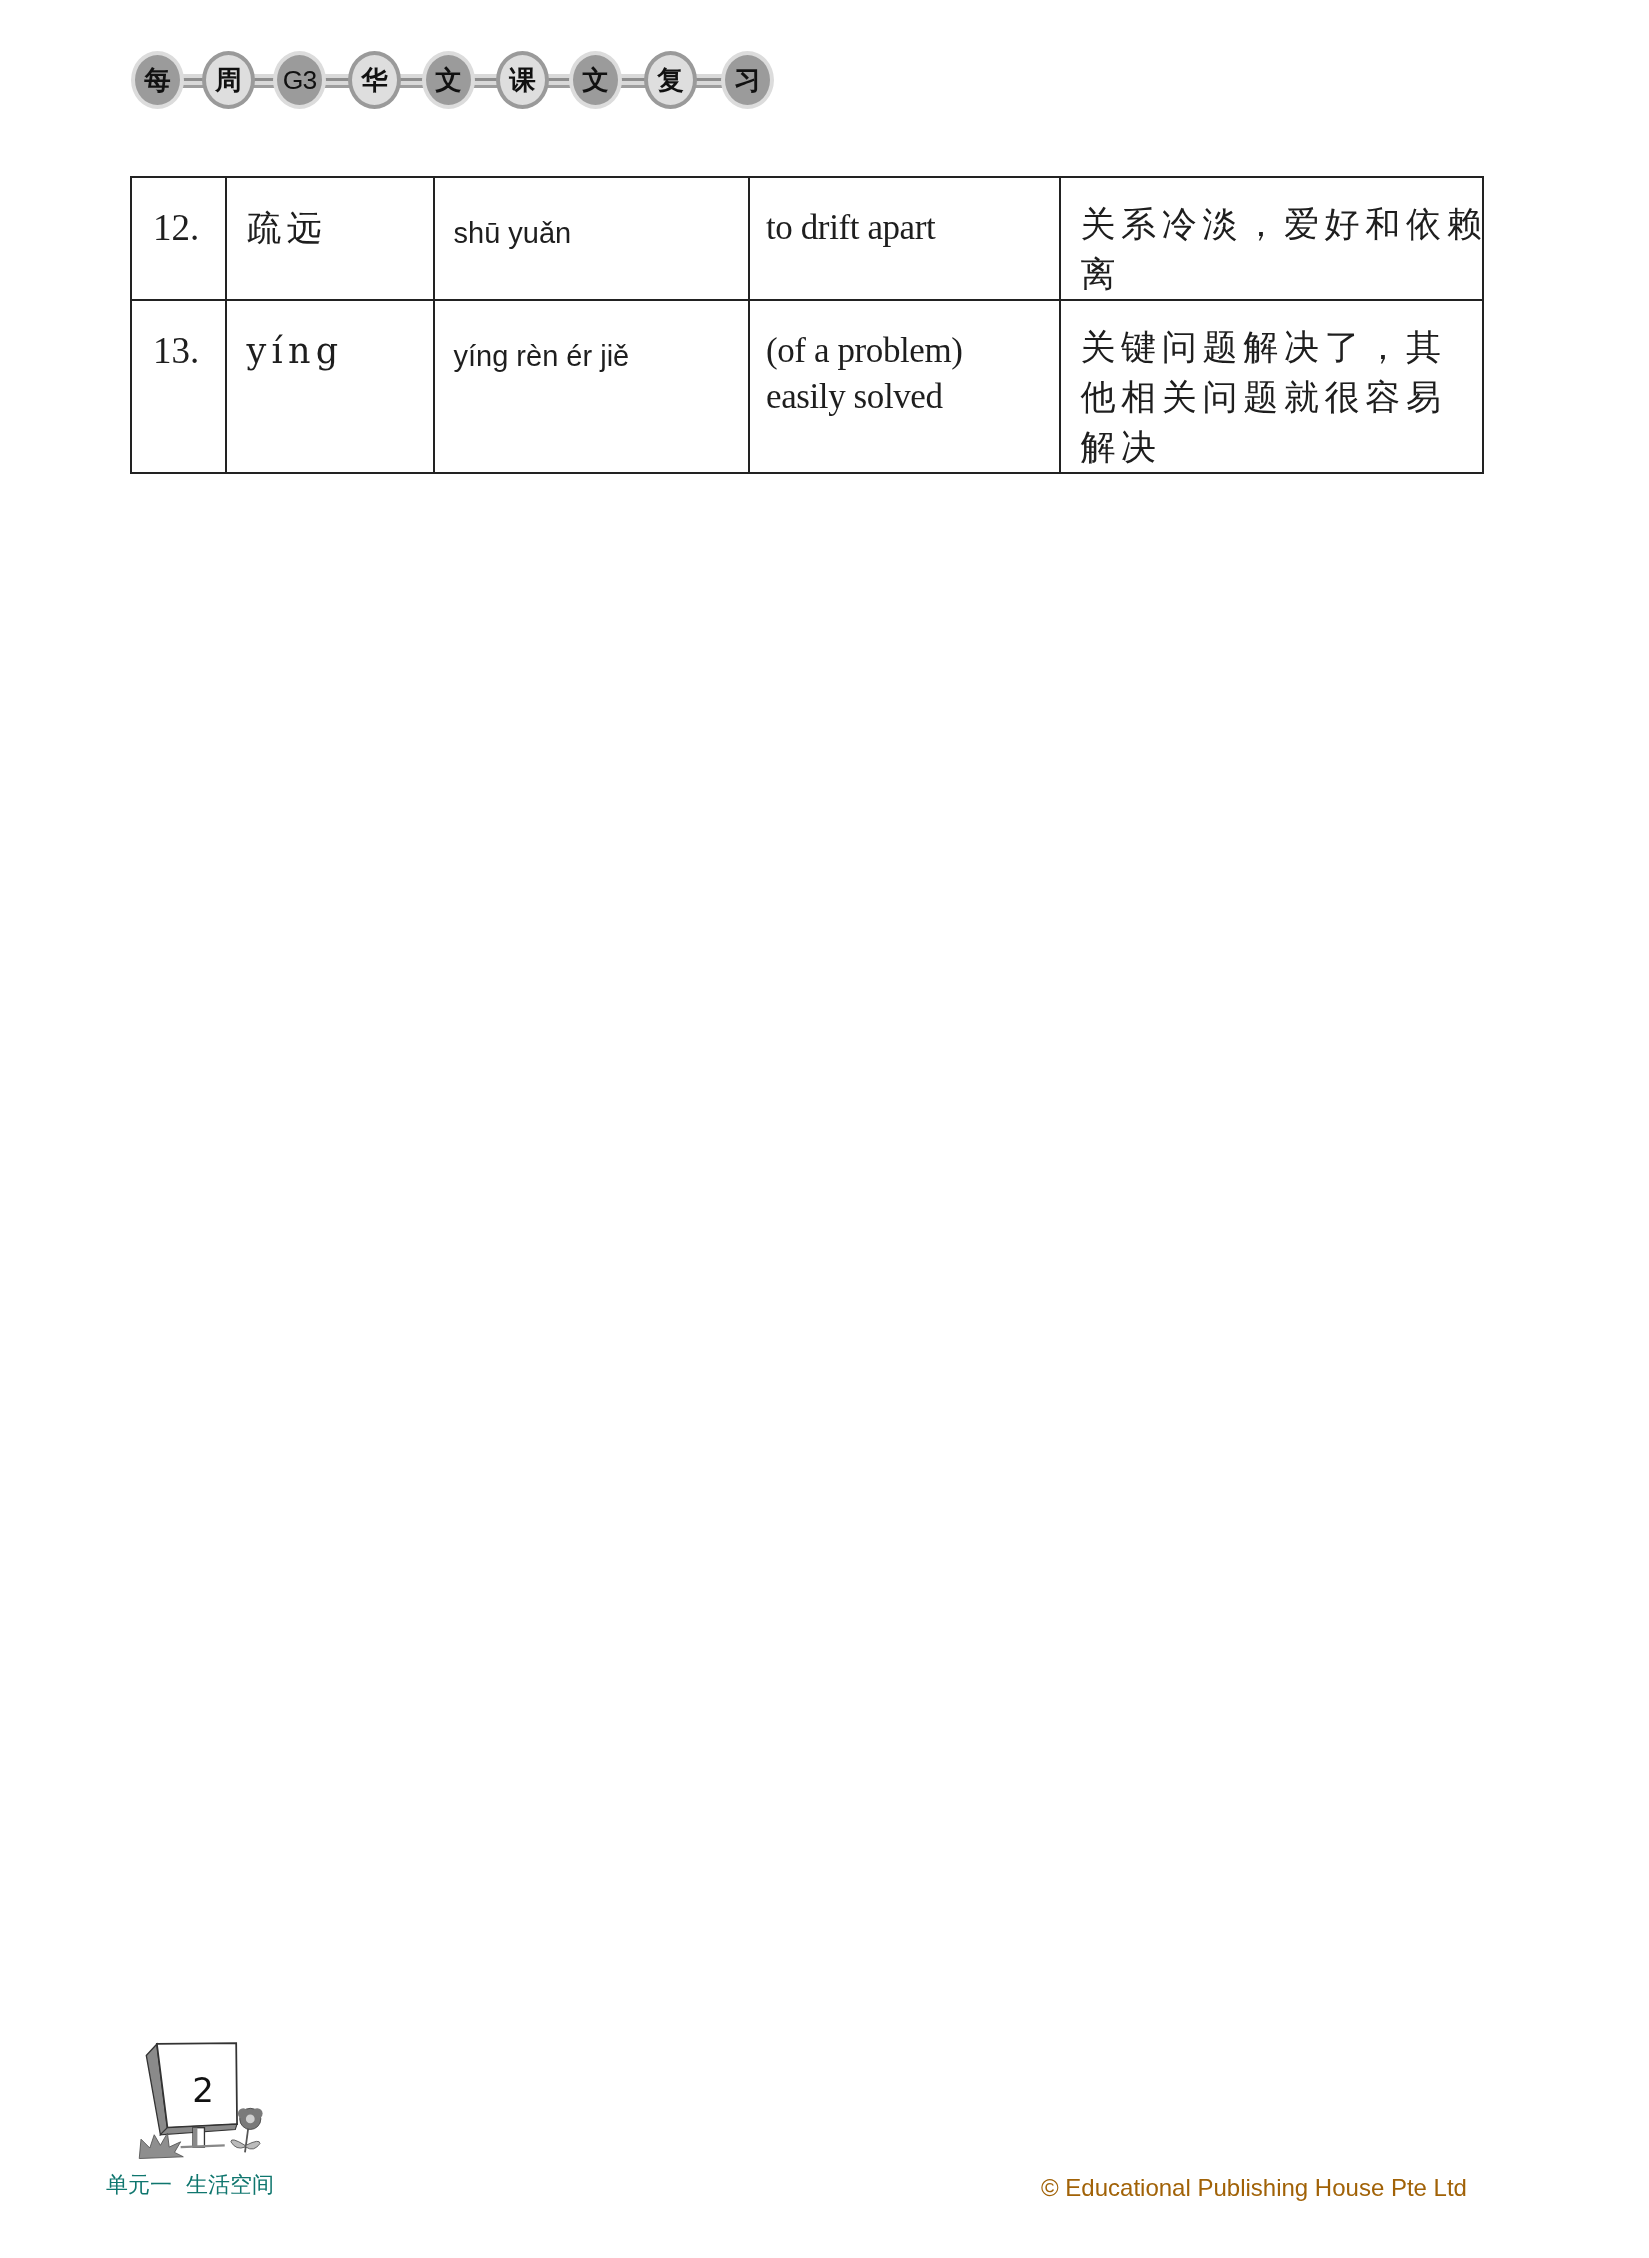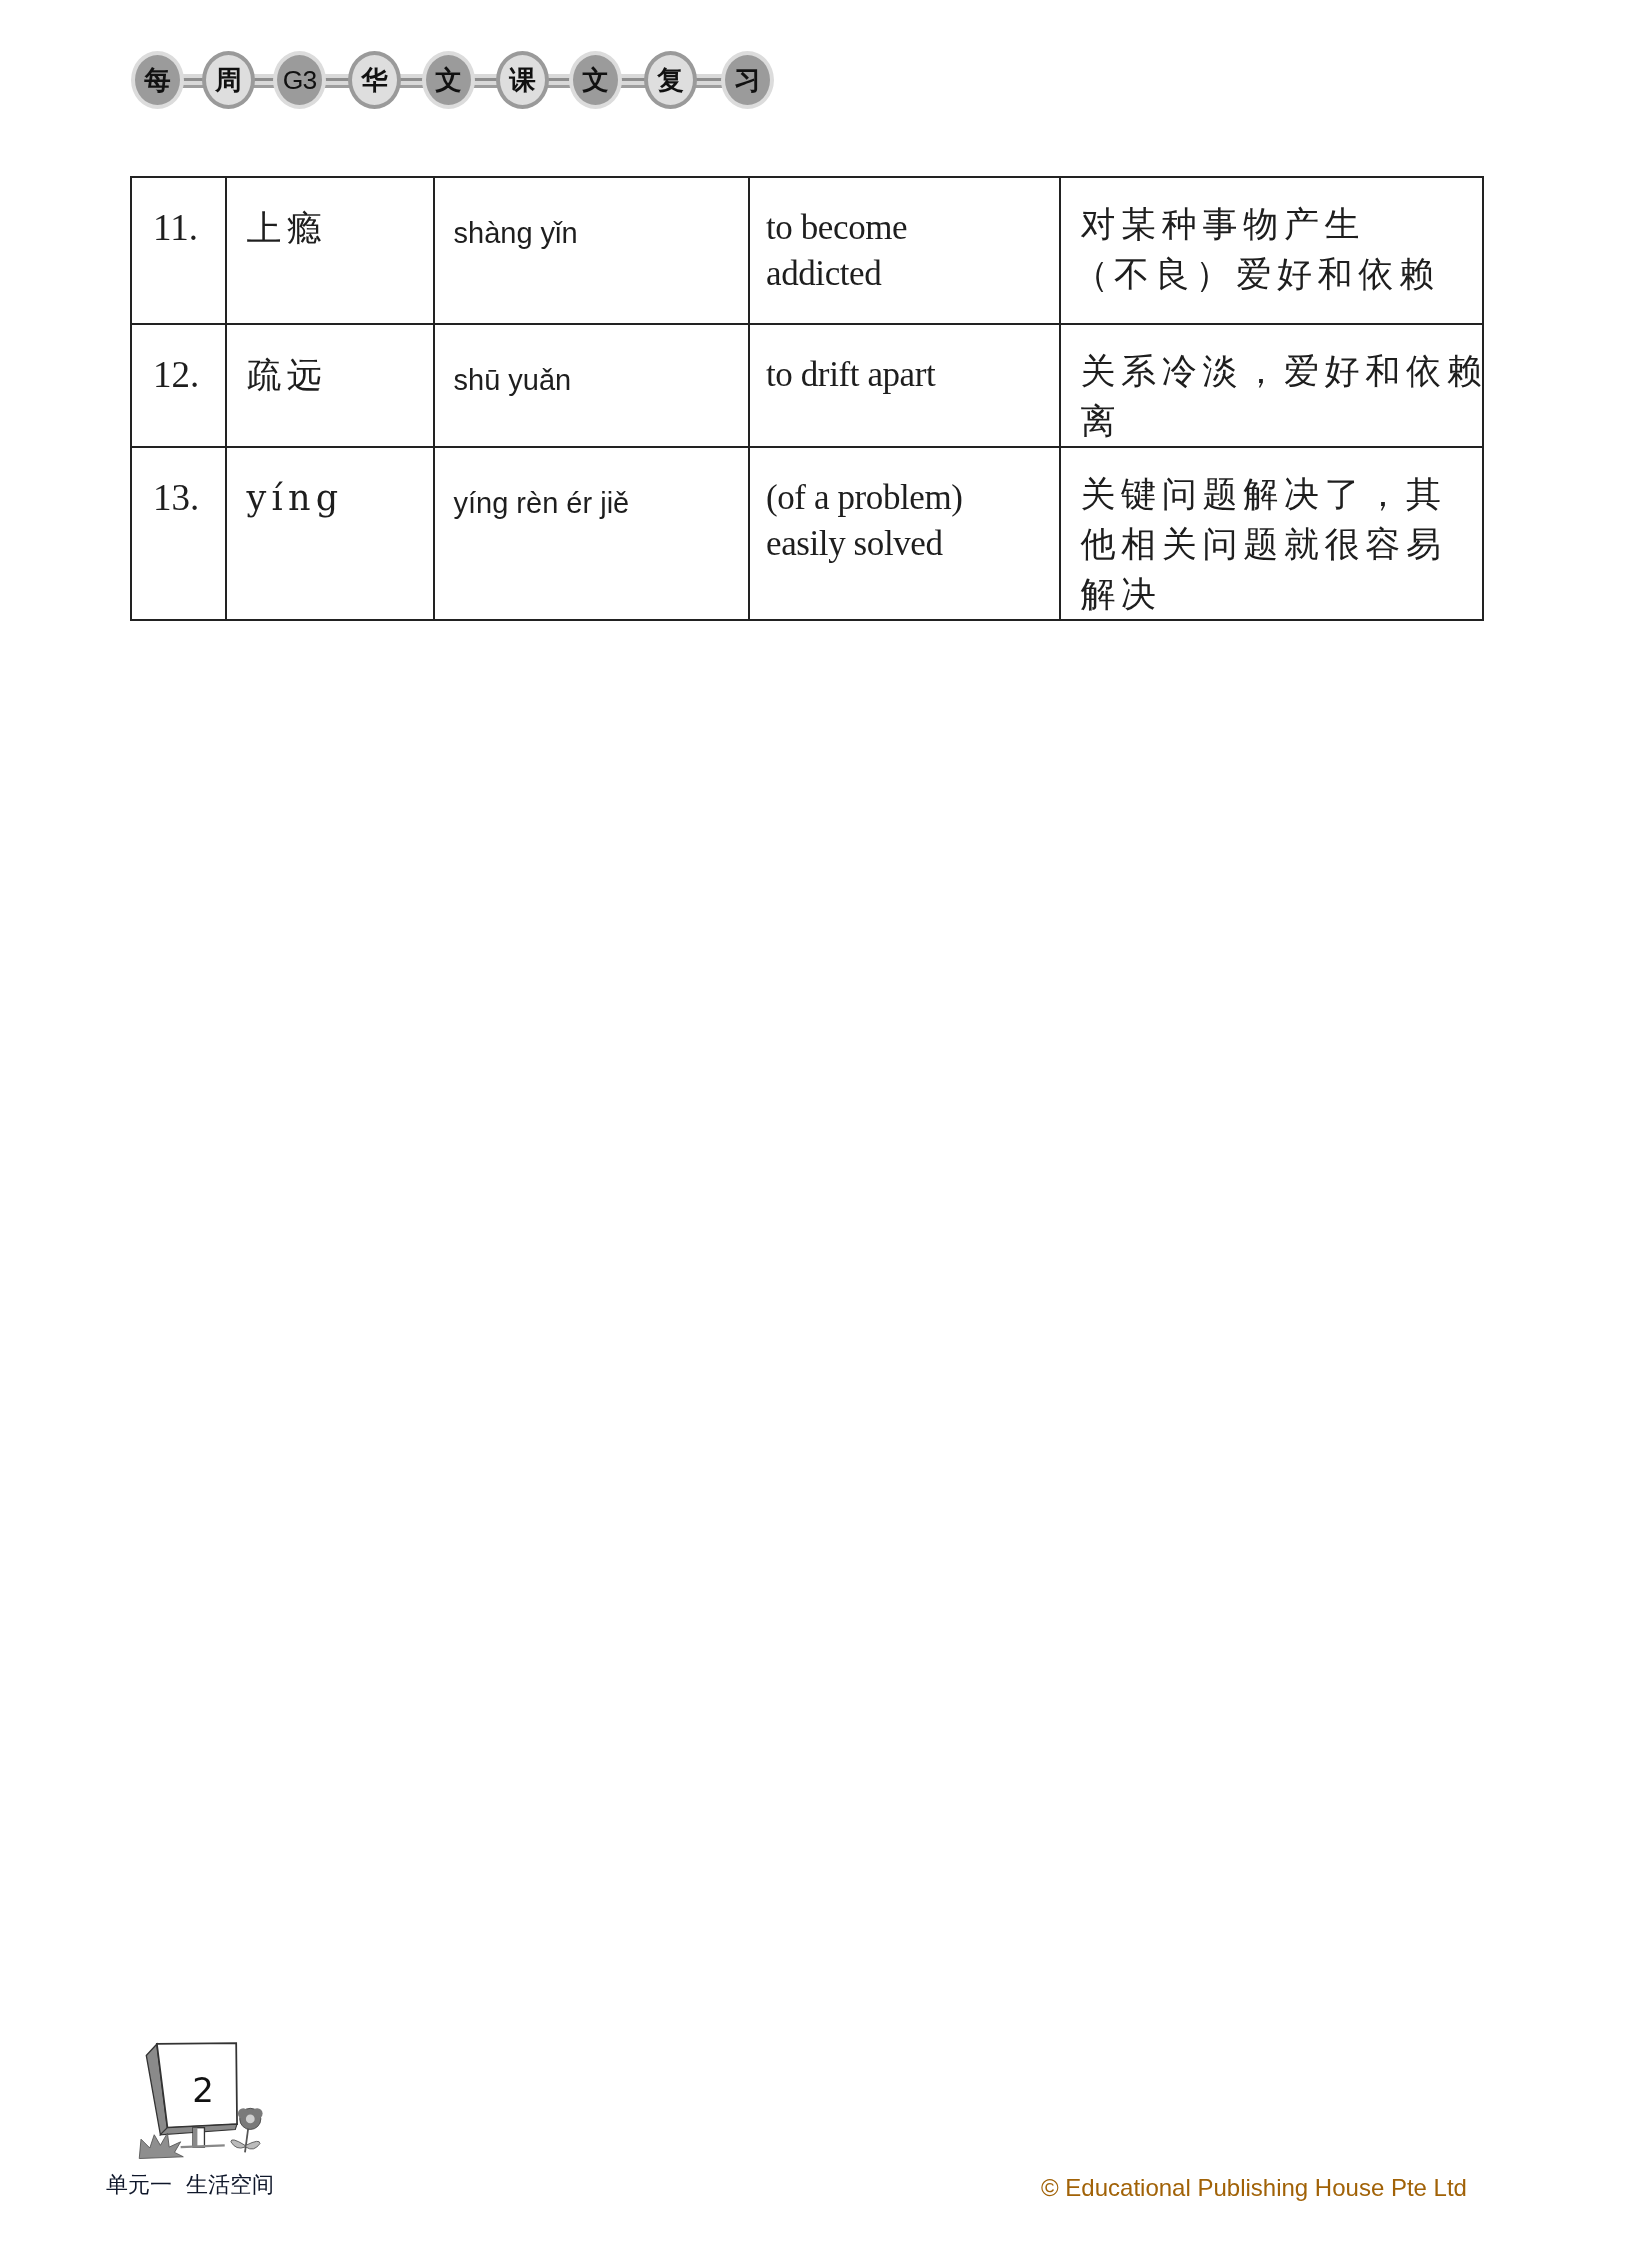--- a/index.html
+++ b/index.html
@@ -62,21 +62,21 @@
   .line { display: block; white-space: nowrap; }
 
   
   .page-sign { position: absolute; left: 132px; top: 2029px; width: 159px; height: 141px; }
   .page-number {
     position: absolute; left: 187px; top: 2070px; width: 32px; text-align: center;
     font-family: "DejaVu Sans", sans-serif; font-size: 34px; color: #111;
   }
   .unit-label {
     position: absolute; left: 106px; top: 2170px;
-    font-family: "DejaVu Sans", sans-serif; font-size: 22px; color: #0f172a; white-space: pre;
+    font-family: "DejaVu Sans", sans-serif; font-size: 22px; color: #0f766e; white-space: pre;
   }
   .copyright {
     position: absolute; left: 1041px; top: 2174px;
     font-family: "Liberation Sans", sans-serif; font-size: 24px; color: #a16207;
   }
 </style>
 </head>
 <body>
 
 <div class="bead-strip">
@@ -112,33 +112,20 @@
 
 <table class="vocab-table">
   <colgroup>
     <col class="col-num">
       <col class="col-term">
       <col class="col-pinyin">
       <col class="col-eng">
       <col class="col-def">
   </colgroup>
   <tbody>
-      <tr class="row-1">
-    <td class="num-cell">11.</td>
-    <td class="term-cell">上瘾</td>
-    <td class="pinyin-cell">shàng yǐn</td>
-    <td class="eng-cell">
-      <span class="line">to become</span>
-      <span class="line">addicted</span>
-    </td>
-    <td class="def-cell">
-      <span class="line">对某种事物产生</span>
-      <span class="line" style="margin-left:-7px">（不良）爱好和依赖</span>
-    </td>
-  </tr>
   <tr class="row-2">
     <td class="num-cell">12.</td>
     <td class="term-cell">疏远</td>
     <td class="pinyin-cell">shū yuǎn</td>
     <td class="eng-cell">
       <span class="line">to drift apart</span>
     </td>
     <td class="def-cell">
       <span class="line">关系冷淡，爱好和依赖</span>
       <span class="line">离</span>

